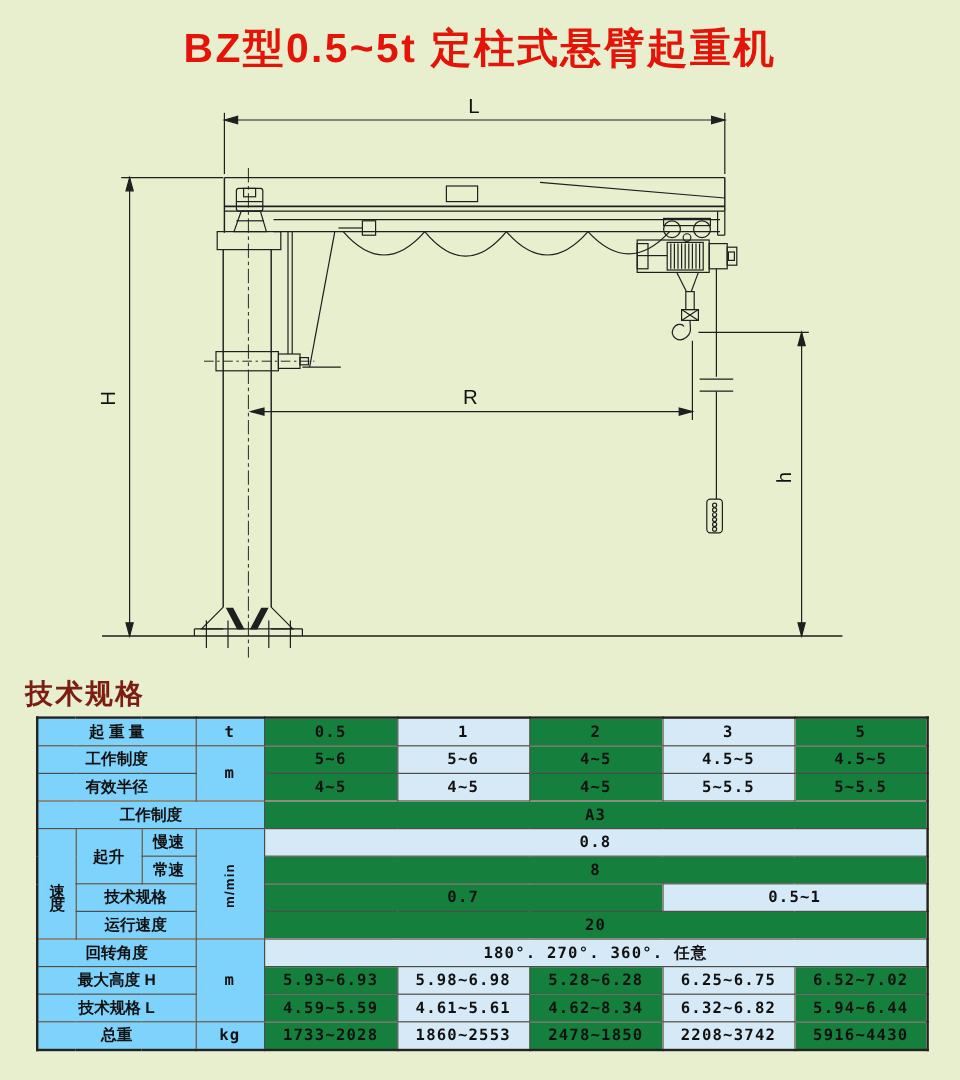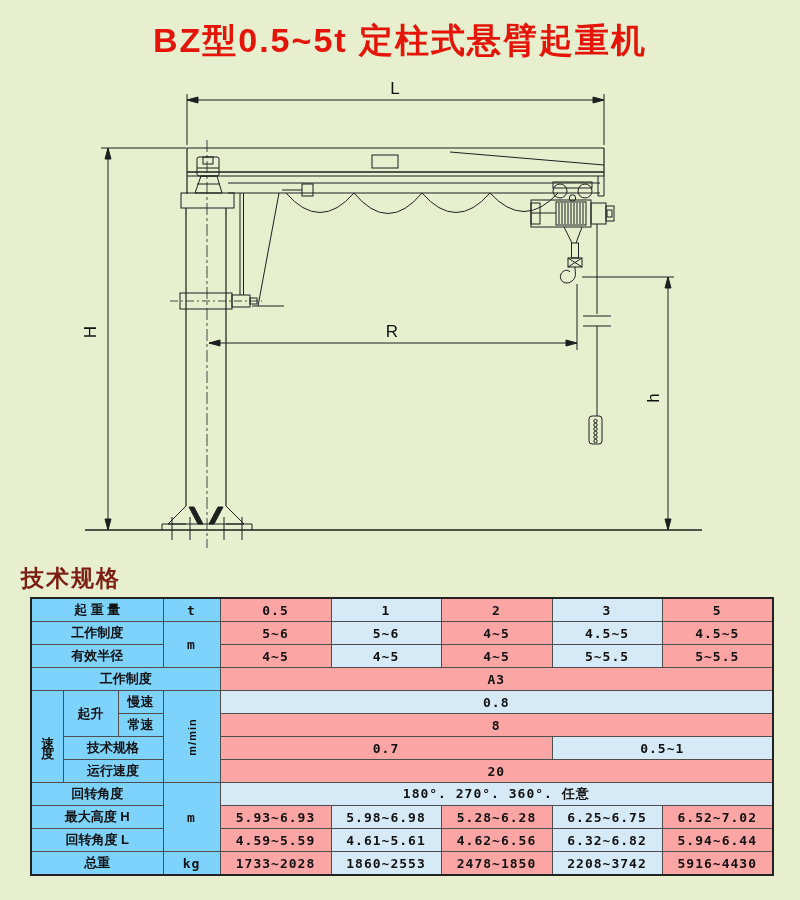--- a/index.html
+++ b/index.html
@@ -8,21 +8,21 @@
   .title{position:absolute;left:0;top:18px;width:800px;text-align:center;
          font-size:34px;font-weight:bold;color:#e51408;letter-spacing:2px;}
   .diagram-wrap{position:absolute;left:0;top:60px;width:800px;height:500px;}
   .section-heading{position:absolute;left:21px;top:563px;font-size:23px;font-weight:bold;
                    color:#7b1d12;letter-spacing:2px;}
   table.spec{position:absolute;left:30px;top:597px;width:743px;border-collapse:collapse;
              table-layout:fixed;border:2px solid #222;}
   table.spec td{border:1px solid #4d4d4d;height:22px;padding:0;text-align:center;vertical-align:middle;
                 font-size:13px;font-weight:bold;color:#111;overflow:hidden;}
   td.hd{background:#7dd3fc;}
-  td.lg{background:#fca5a5;}
+  td.lg{background:#15803d;}
   td.lb{background:#d5e9f6;}
   td.val{font-family:"DejaVu Sans Mono","Liberation Mono",monospace;font-weight:bold;
          font-size:12px;letter-spacing:1px;}
   .vcn{writing-mode:vertical-lr;text-orientation:upright;letter-spacing:9px;display:inline-block;
        font-size:13px;font-weight:bold;}
   .vunit{display:inline-block;transform:rotate(-90deg);font-size:11px;font-weight:bold;
          letter-spacing:1px;white-space:nowrap;}
   svg text{font-family:"Liberation Sans","DejaVu Sans",sans-serif;font-size:17px;fill:#111;}
 </style>
 </head>
@@ -249,24 +249,24 @@
       </tr>
       <tr>
         <td class="hd" colspan="3">最大高度 H</td>
         <td class="lg val">5.93~6.93</td>
         <td class="lb val">5.98~6.98</td>
         <td class="lg val">5.28~6.28</td>
         <td class="lb val">6.25~6.75</td>
         <td class="lg val">6.52~7.02</td>
       </tr>
       <tr>
-        <td class="hd" colspan="3">回转角度 L</td>
+        <td class="hd" colspan="3">技术规格 L</td>
         <td class="lg val">4.59~5.59</td>
         <td class="lb val">4.61~5.61</td>
-        <td class="lg val">4.62~6.56</td>
+        <td class="lg val">4.62~8.34</td>
         <td class="lb val">6.32~6.82</td>
         <td class="lg val">5.94~6.44</td>
       </tr>
       <tr>
         <td class="hd" colspan="3">总重</td>
         <td class="hd val">kg</td>
         <td class="lg val">1733~2028</td>
         <td class="lb val">1860~2553</td>
         <td class="lg val">2478~1850</td>
         <td class="lb val">2208~3742</td>

